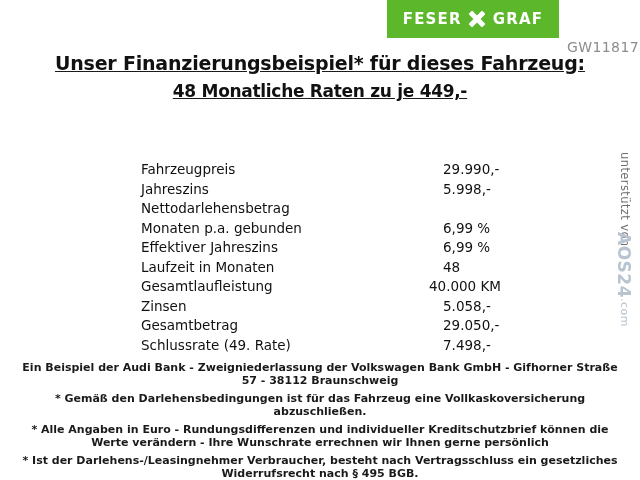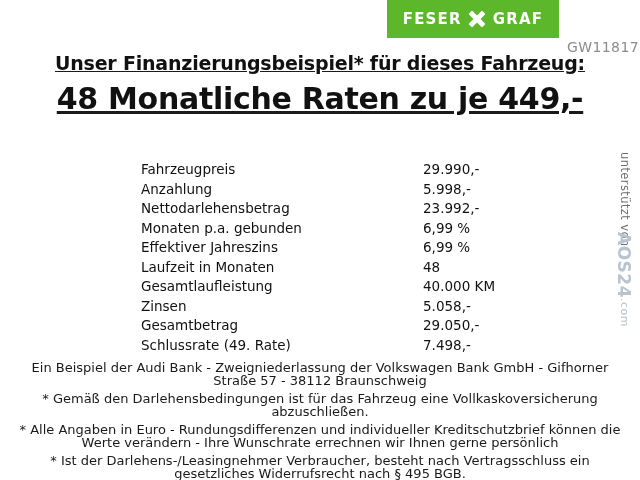--- a/index.html
+++ b/index.html
@@ -89,39 +89,40 @@
     text-decoration: underline;
   }
   .title-main {
     font-size: 19px;
     font-weight: bold;
     color: #111111;
     letter-spacing: -0.2px;
   }
   .title-sub {
     margin-top: 7px;
-    font-size: 30px;
+    font-size: 17px;
     font-weight: bold;
     color: #111111;
     letter-spacing: -0.3px;
   }
 
   
   .finance-table {
     position: absolute;
     top: 160px;
     left: 141px;
     width: 360px;
     font-size: 13.5px;
     color: #111111;
   }
   .finance-row {
     display: flex;
     line-height: 19.5px;
     height: 19.5px;
+    gap: 20px;
   }
   .finance-label {
     width: 238px;
     text-align: left;
     white-space: nowrap;
   }
   .finance-value {
     flex: 1;
     text-align: left;
     white-space: nowrap;
@@ -159,22 +160,22 @@
     color: #b8c4cf;
   }
 
   
   .footnotes {
     position: absolute;
     top: 362px;
     left: 0;
     width: 640px;
     text-align: center;
-    font-size: 13px;
-    font-weight: normal;
+    font-size: 11px;
+    font-weight: bold;
     color: #1a1a1a;
     line-height: 12.5px;
   }
   .footnote {
     padding: 0 18px;
     margin-bottom: 6px;
   }
   .footnote:last-child { margin-bottom: 0; }
 </style>
 </head>
@@ -195,26 +196,25 @@
   <div class="title-main">Unser Finanzierungsbeispiel* für dieses Fahrzeug:</div>
   <div class="title-sub">48 Monatliche Raten zu je 449,-</div>
 </div>
 
 <div class="finance-table">
   <div class="finance-row">
     <div class="finance-label">Fahrzeugpreis</div>
     <div class="finance-value">29.990,-</div>
   </div>
   <div class="finance-row">
-    <div class="finance-label">Anzahlung</div>
+    <div class="finance-label">Jahreszins</div>
     <div class="finance-value">5.998,-</div>
   </div>
   <div class="finance-row">
     <div class="finance-label">Nettodarlehensbetrag</div>
-    <div class="finance-value">23.992,-</div>
   </div>
   <div class="finance-row">
     <div class="finance-label">Monaten p.a. gebunden</div>
     <div class="finance-value">6,99 %</div>
   </div>
   <div class="finance-row">
     <div class="finance-label">Effektiver Jahreszins</div>
     <div class="finance-value">6,99 %</div>
   </div>
   <div class="finance-row">

